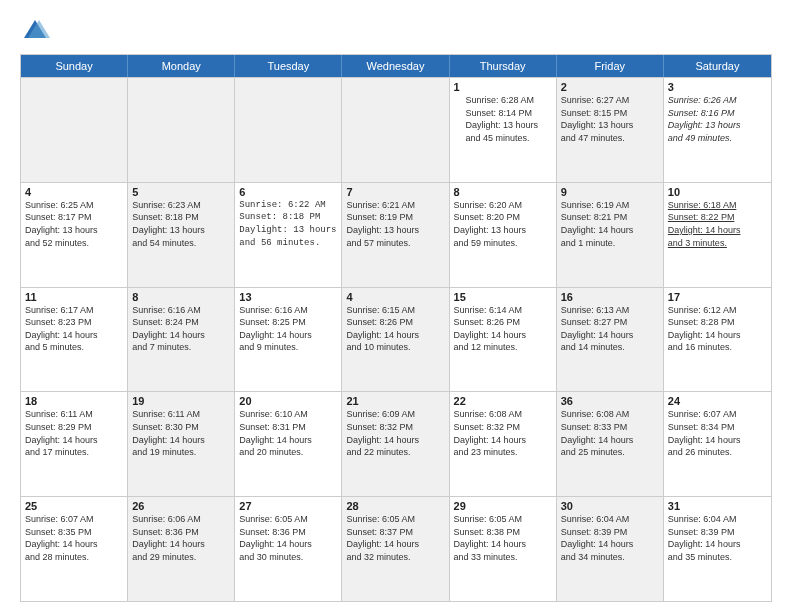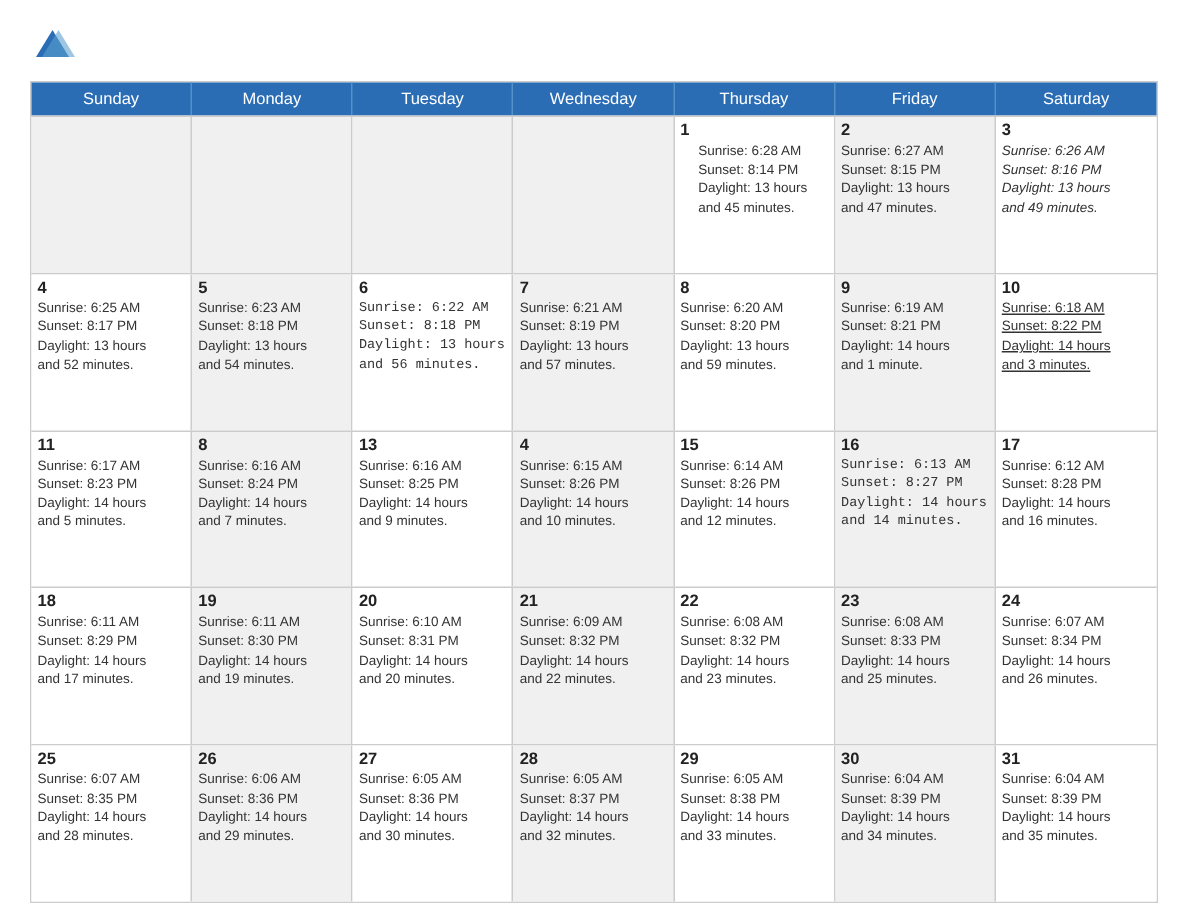--- a/index.html
+++ b/index.html
@@ -254,21 +254,21 @@
           </div>
           <div class="cal-cell">
             <div class="day-num">15</div>
             <div class="cell-text" style="white-space: pre-line;">Sunrise: 6:14 AM
 Sunset: 8:26 PM
 Daylight: 14 hours
 and 12 minutes.</div>
           </div>
           <div class="cal-cell shaded">
             <div class="day-num">16</div>
-            <div class="cell-text" style="white-space: pre-line; font-family: Liberation Mono, monospace;">Sunrise: 6:13 AM
+            <div class="cell-text" style="white-space: pre-line;">Sunrise: 6:13 AM
 Sunset: 8:27 PM
 Daylight: 14 hours
 and 14 minutes.</div>
           </div>
           <div class="cal-cell">
             <div class="day-num">17</div>
             <div class="cell-text" style="white-space: pre-line;">Sunrise: 6:12 AM
 Sunset: 8:28 PM
 Daylight: 14 hours
 and 16 minutes.</div>
@@ -304,21 +304,21 @@
 and 22 minutes.</div>
           </div>
           <div class="cal-cell">
             <div class="day-num">22</div>
             <div class="cell-text" style="white-space: pre-line;">Sunrise: 6:08 AM
 Sunset: 8:32 PM
 Daylight: 14 hours
 and 23 minutes.</div>
           </div>
           <div class="cal-cell shaded">
-            <div class="day-num">23</div>
+            <div class="day-num">36</div>
             <div class="cell-text" style="white-space: pre-line;">Sunrise: 6:08 AM
 Sunset: 8:33 PM
 Daylight: 14 hours
 and 25 minutes.</div>
           </div>
           <div class="cal-cell">
             <div class="day-num">24</div>
             <div class="cell-text" style="white-space: pre-line;">Sunrise: 6:07 AM
 Sunset: 8:34 PM
 Daylight: 14 hours

